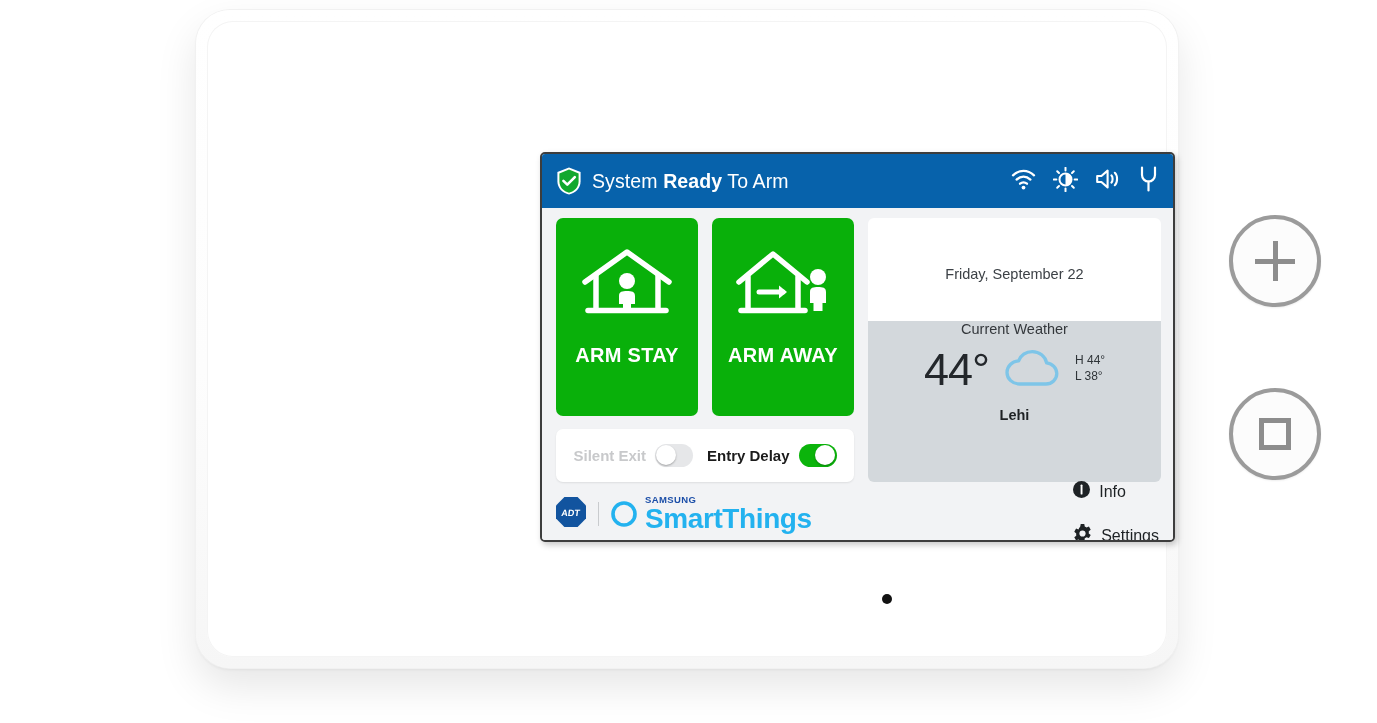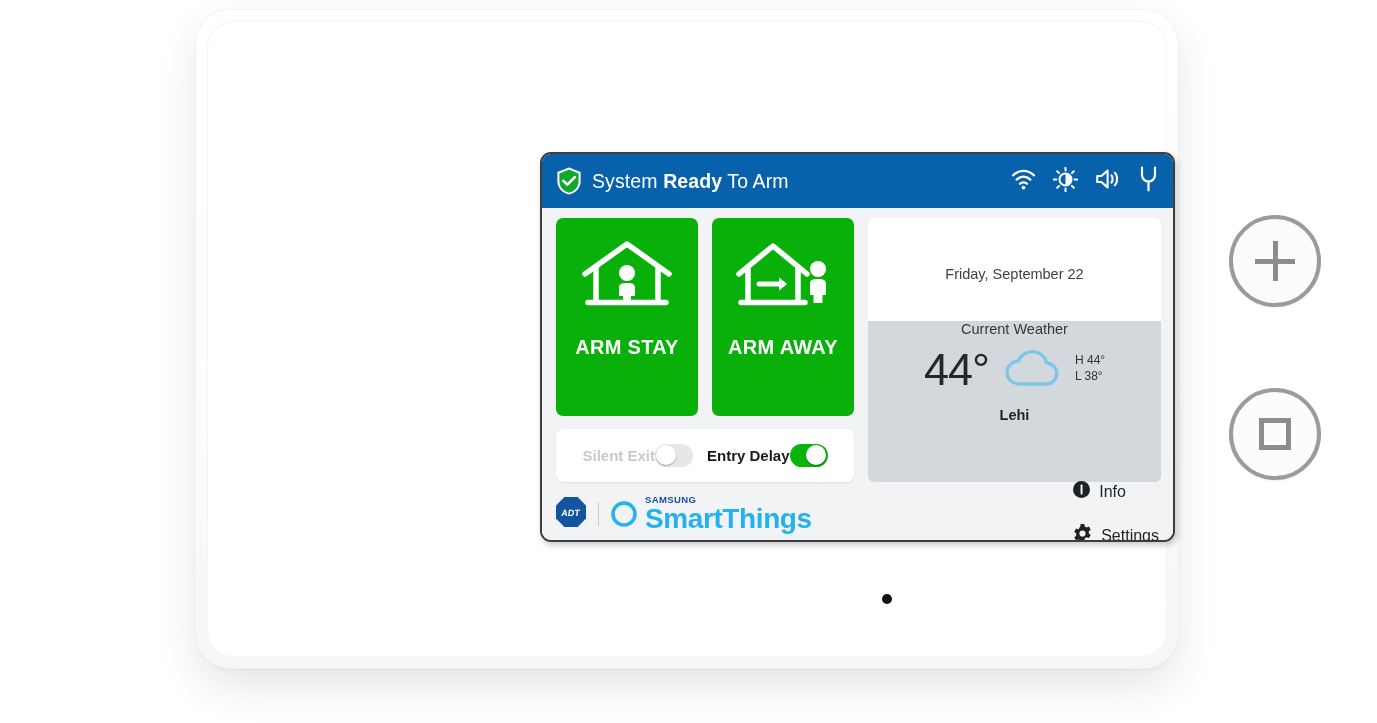--- a/index.html
+++ b/index.html
@@ -42,21 +42,21 @@
 
   
   #screen {
     position: absolute;
     left: 344px;
     top: 142px;
     width: 635px;
     height: 390px;
     background: #f2f3f5;
     border: 2px solid #3d3d3d;
-    border-radius: 11px;
+    border-radius: 5px;
     box-sizing: border-box;
     overflow: hidden;
     box-shadow: 2px 3px 6px rgba(0,0,0,0.22);
   }
 
   
   #statusbar {
     height: 54px;
     background: #0762ab;
     display: flex;
@@ -99,21 +99,21 @@
   }
   #arm-row { display: flex; gap: 14px; height: 201px; }
   .arm-btn {
     flex: 1 1 0;
     background: #09b00a;
     border-radius: 7px;
     display: flex;
     flex-direction: column;
     align-items: center;
     justify-content: flex-start;
-    padding-top: 16px;
+    padding-top: 24px;
     box-sizing: border-box;
     cursor: pointer;
     border: none;
   }
   .arm-icon { height: 88px; display:flex; align-items:center; justify-content:center; }
   .arm-label {
     color: #ffffff;
     font-size: 20px;
     font-weight: bold;
     letter-spacing: .3px;
@@ -124,21 +124,21 @@
     margin-top: 13px;
     height: 54px;
     background: #ffffff;
     border-radius: 7px;
     display: flex;
     align-items: center;
     justify-content: center;
     gap: 14px;
     box-shadow: 0 1px 2px rgba(0,0,0,0.09);
   }
-  .toggle-group { display: flex; align-items: center; }
+  .toggle-group { display: flex; align-items: center; gap: 9px; }
   .toggle-label { font-size: 15px; font-weight: bold; white-space: nowrap; }
   .toggle-label.off { color: #c8c9cb; }
   .toggle-label.on { color: #1b1b1b; }
   .switch {
     width: 38px; height: 23px;
     border-radius: 12px;
     position: relative;
     cursor: pointer;
     flex: 0 0 auto;
   }

